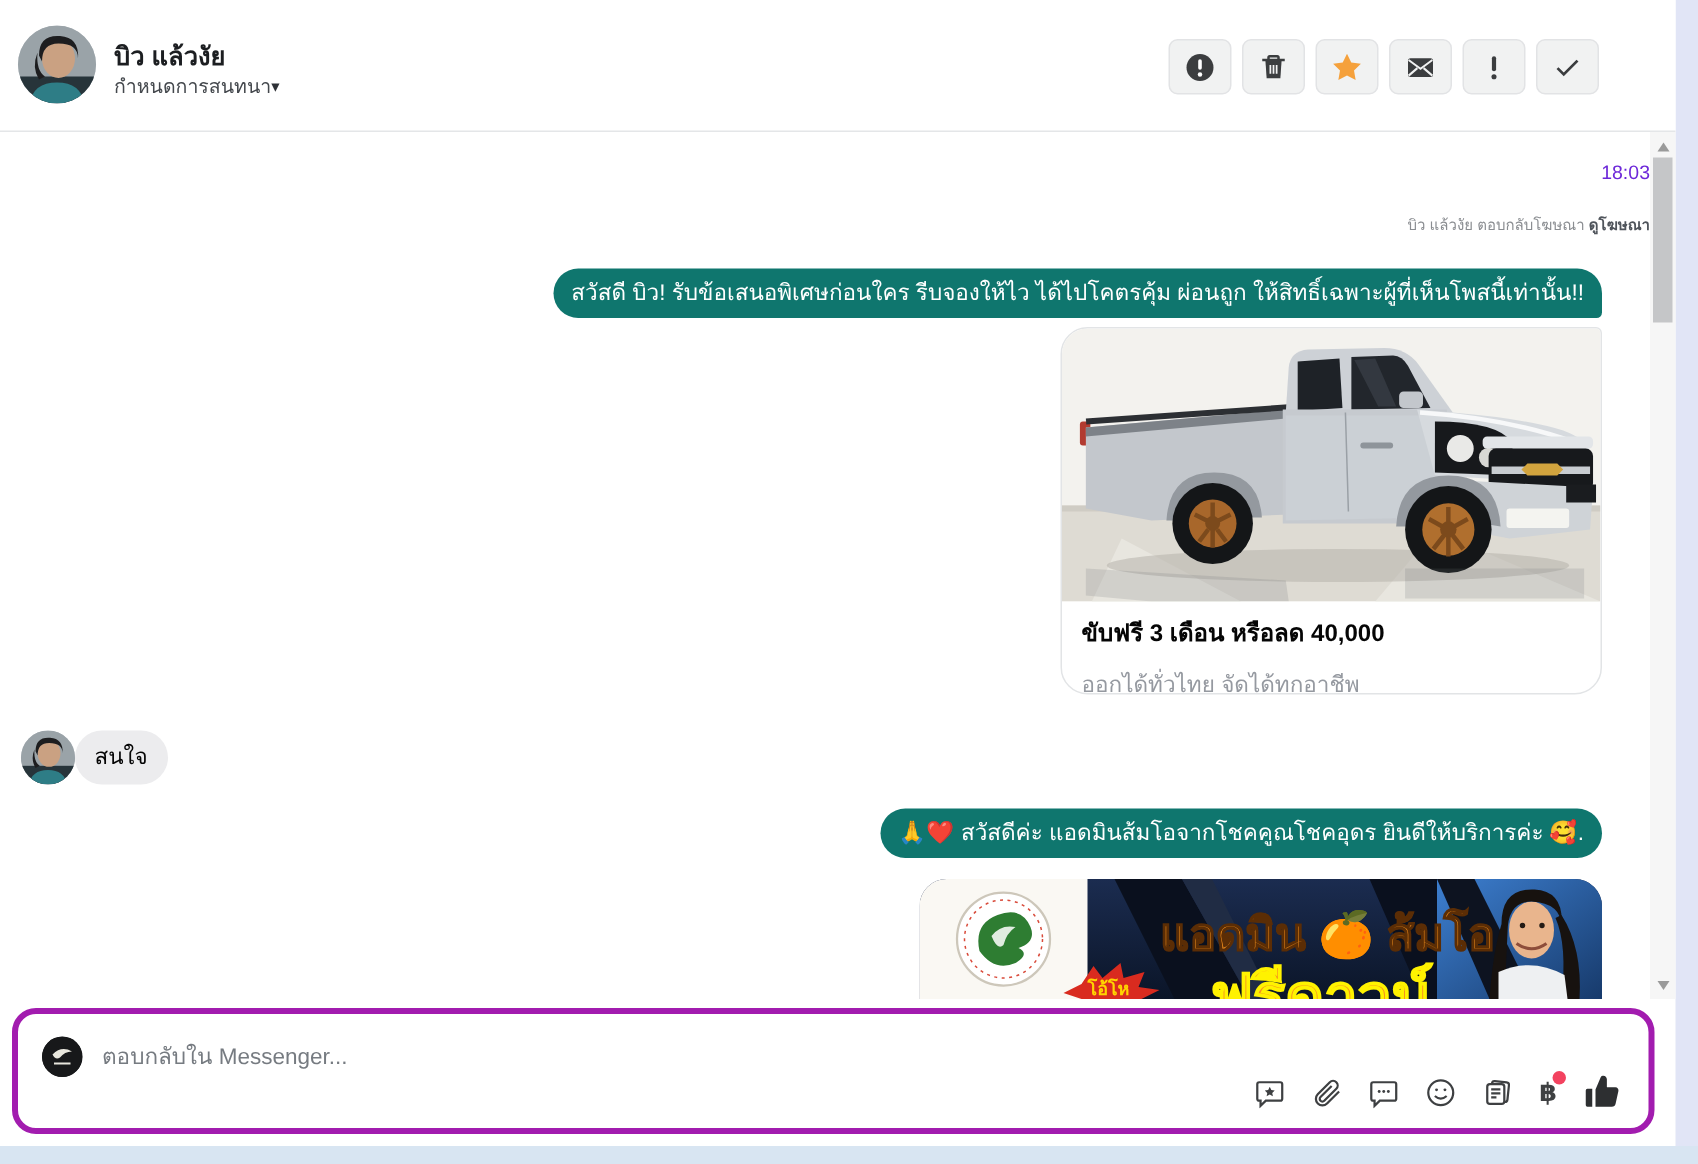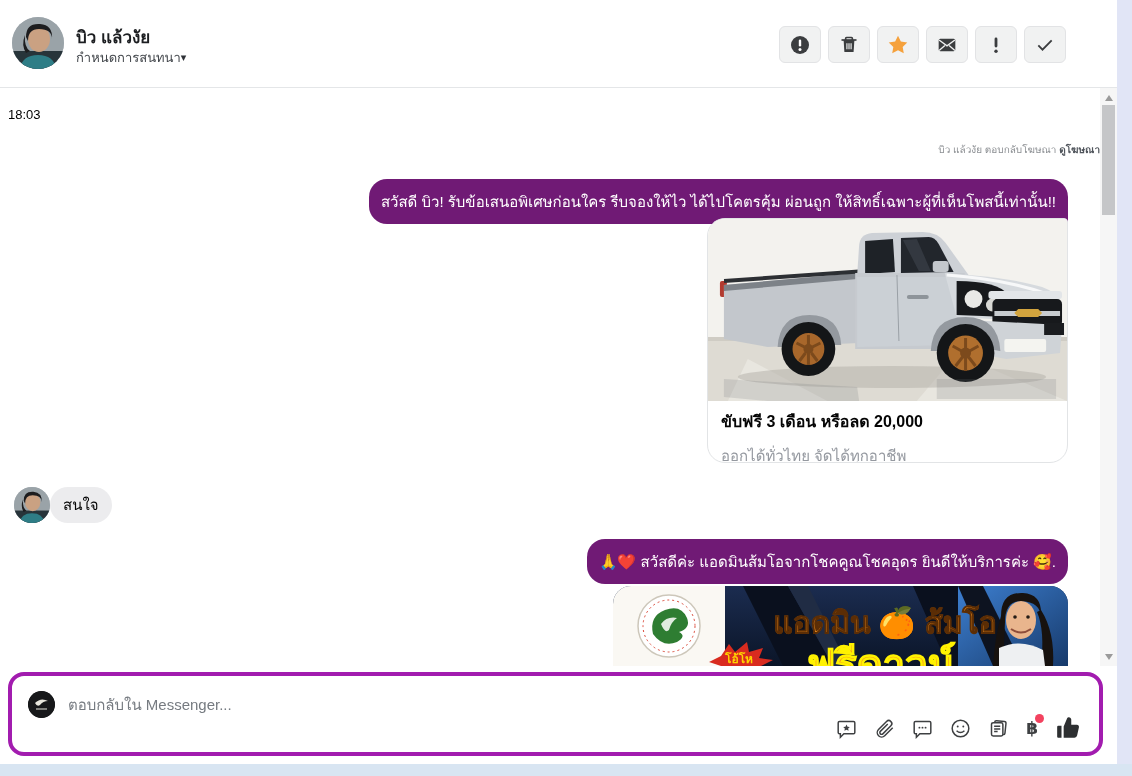--- a/index.html
+++ b/index.html
@@ -12,25 +12,25 @@
   .hdr-avatar { position:absolute; left:12px; top:17px; width:52px; height:52px; border-radius:50%; overflow:hidden; background:#b8bec4; }
   .hdr-name { position:absolute; left:76px; top:23px; font-size:17px; font-weight:bold; color:#1c1e21; }
   .hdr-status { position:absolute; left:76px; top:47px; font-size:13px; color:#44484d; cursor:pointer; display:flex; align-items:center; }
   .caret { font-size:11px; color:#2f3237; }
   .hdr-actions { position:absolute; right:51px; top:26px; display:flex; gap:7px; }
   .act-btn { width:42px; height:37px; background:#f1f2f2; border:1px solid #e2e3e5; border-radius:6px; display:flex; align-items:center; justify-content:center; cursor:pointer; }
   .act-btn svg { display:block; }
 
   
   .chat { position:absolute; left:0; top:89px; width:1100px; height:577px; background:#ffffff; overflow:hidden; }
-  .ts { position:absolute; left:8px; top:18px; width:1100px; text-align:left; font-size:13px; color:#000000; }
+  .ts { position:absolute; left:0; top:18px; width:1100px; text-align:right; font-size:13px; color:#6d28d9; }
   .ctx { position:absolute; left:0; top:53px; width:1100px; text-align:right; font-size:10px; color:#8a8d91; }
   .ctx b { color:#50555c; font-weight:bold; cursor:pointer; }
 
-  .bubble-out { position:absolute; right:32px; background:#701a75; color:#ffffff; font-size:15px; line-height:21px; padding:12px 12px; white-space:nowrap; }
+  .bubble-out { position:absolute; right:32px; background:#0f766e; color:#ffffff; font-size:15px; line-height:21px; padding:6px 12px; white-space:nowrap; }
   .b1 { top:90px; border-radius:18px 18px 4px 18px; }
   .b2 { top:450px; border-radius:18px; }
 
   .ad-card { position:absolute; right:32px; top:129px; width:361px; height:245px; background:#ffffff; border:1px solid #e2e4e6; border-radius:18px 4px 18px 18px; overflow:hidden; cursor:pointer; }
   .ad-img { width:100%; height:182px; display:block; }
   .ad-info { padding:8px 13px; }
   .ad-title { font-size:16px; font-weight:bold; color:#050505; white-space:nowrap; }
   .ad-sub { font-size:15px; color:#9599a0; margin-top:10px; white-space:nowrap; }
 
   .in-row { position:absolute; left:14px; top:398px; display:flex; align-items:center; }
@@ -196,21 +196,21 @@
         <g stroke="#7c4a1c" stroke-width="3">
           <path d="M259 119v11M259 139v13M246 127l9 5M272 127l-9 5M249 147l7-9M269 147l-7-9"></path>
         </g>
 
         <g opacity="0.18">
           <polygon points="16,160 150,168 152,182 60,182 16,178" fill="#6b6f74"></polygon>
           <rect x="230" y="160" width="120" height="20" fill="#6b6f74"></rect>
         </g>
       </svg>
       <div class="ad-info">
-        <div class="ad-title">ขับฟรี 3 เดือน หรือลด 20,000</div>
+        <div class="ad-title">ขับฟรี 3 เดือน หรือลด 40,000</div>
         <div class="ad-sub">ออกได้ทั่วไทย จัดได้ทุกอาชีพ</div>
       </div>
     </div>
 
     <div class="in-row">
       <div class="in-avatar">
         <svg width="36" height="36" viewBox="0 0 52 52">
           <rect width="52" height="52" fill="#9aa3a8"></rect>
           <rect x="0" y="34" width="52" height="18" fill="#27343a"></rect>
           <path d="M8 52 Q10 38 26 38 Q42 38 44 52 Z" fill="#2e7d86"></path>

